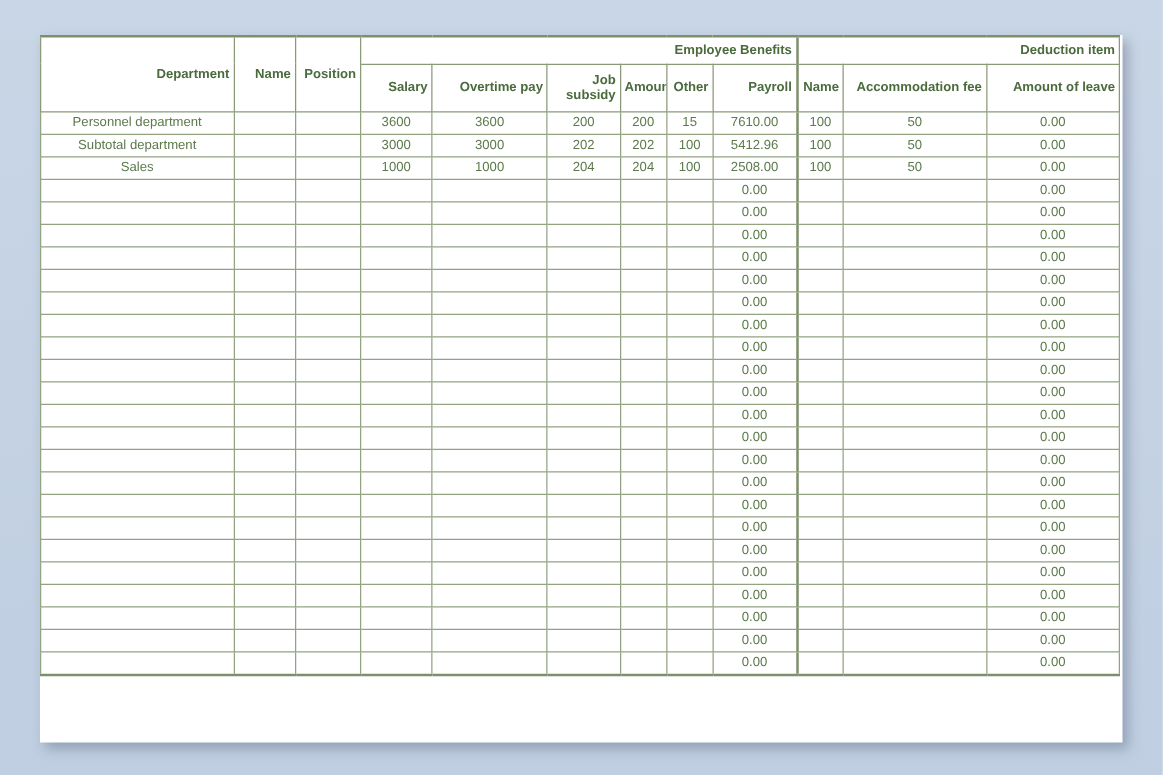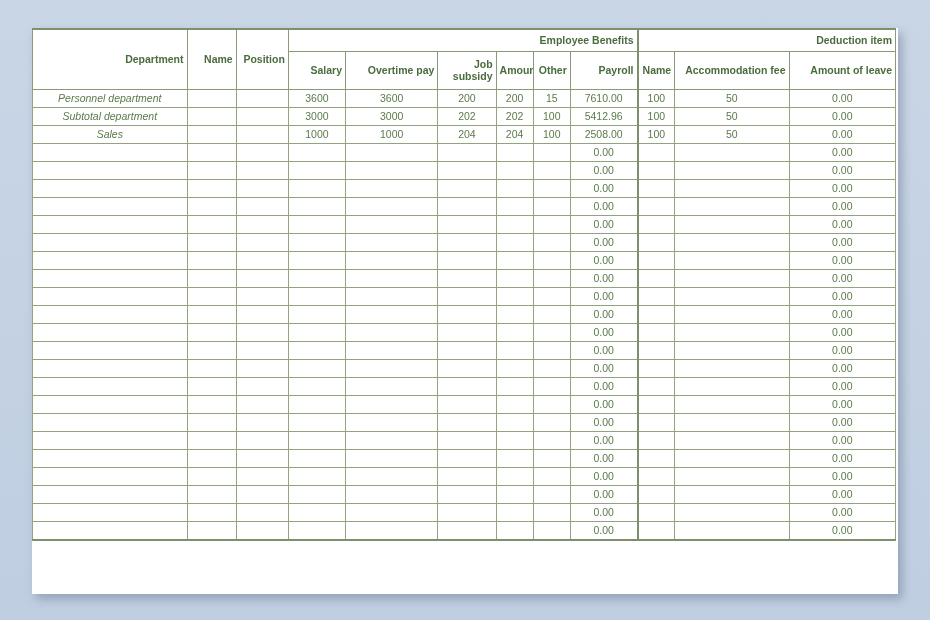--- a/index.html
+++ b/index.html
@@ -59,21 +59,21 @@
   .top-thick { border-top: 2px solid #7d8f6b !important; }
   .grp-left { border-left: 2px solid #7d8f6b !important; }
   tr.datarow td {
     height: 17px;
     line-height: 17px;
     text-align: center;
     font-size: 10.5px;
     color: #5c7a4b;
     border-color: #93a382;
   }
-  tr.datarow td.dept { color: #5c7a4b; font-style: italic; }
+  tr.datarow td.dept { color: #5c7a4b; }
   tr.last-row td { border-bottom: 2px solid #7d8f6b !important; }
   .hdr-h1 { height: 22px; }
   .hdr-h2 { height: 38px; }
 </style>
 </head>
 <body>
 
 <div id="page">
   <div id="sheet">
 

